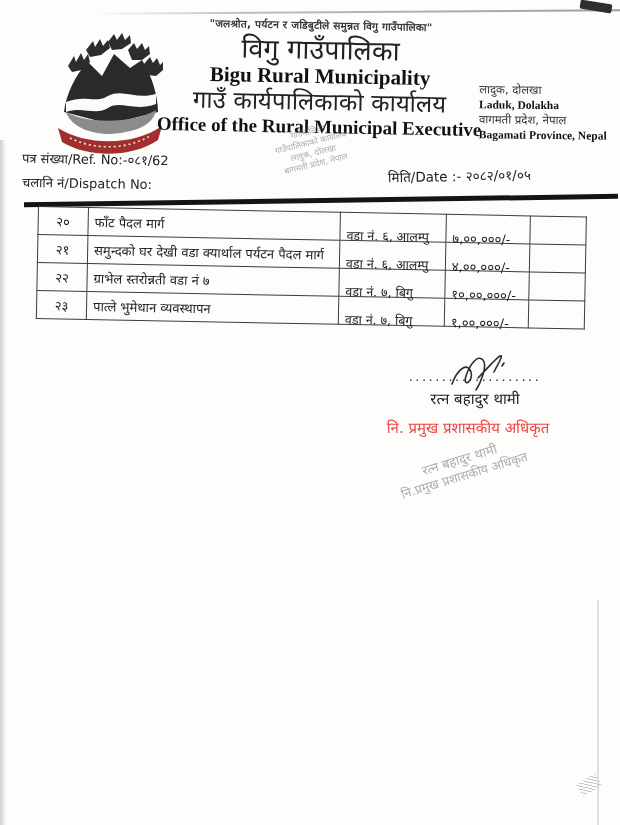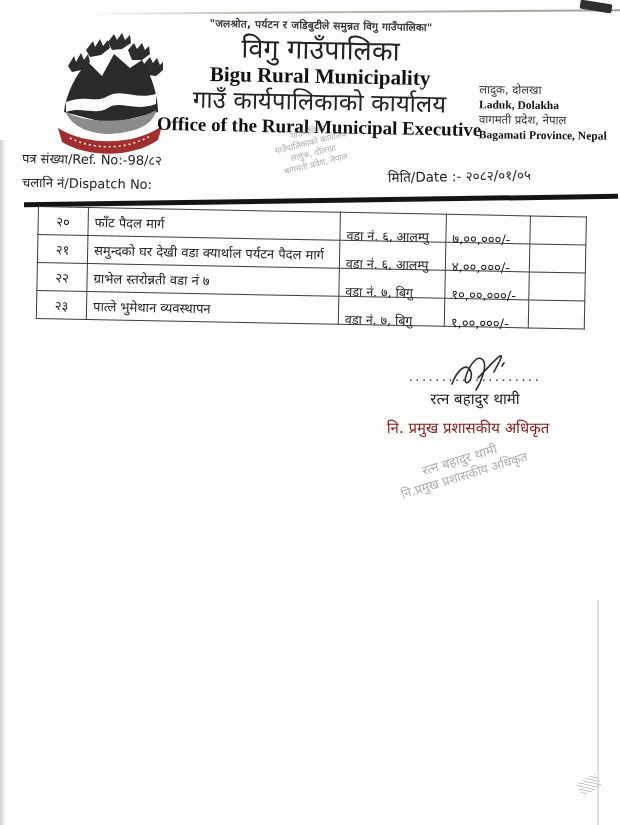--- a/index.html
+++ b/index.html
@@ -52,21 +52,21 @@
   td.ward-cell { width:106px; font-size:12.5px; }
   td.amount-cell { width:84px; }
   td.extra-cell { width:56px; }
   .ward-cell .cell-text, .amount-cell .cell-text { position:relative; top:9px; display:inline-block; }
 
   
   .signature-block { position:absolute; left:370px; top:366px; width:210px; text-align:center; }
   .sig-dots { font-size:13px; letter-spacing:2.5px; color:#2a2a2a; white-space:nowrap; }
   .sig-squiggle { position:absolute; left:78px; top:-16px; }
   .signatory-name { font-size:15px; color:#1d1d1d; margin-top:3px; }
-  .signatory-title { font-size:15px; color:#7f1d1d; margin-top:9px; margin-left:-14px; }
+  .signatory-title { font-size:15px; color:#ef4444; margin-top:9px; margin-left:-14px; }
 
   .signature-stamp { position:absolute; left:362px; top:452px; width:200px; text-align:center;
     transform:rotate(-17deg); color:rgba(105,105,105,.55); line-height:16px; pointer-events:none; }
   .signature-stamp .l1 { font-size:13px; }
   .signature-stamp .l2 { font-size:12.5px; }
 </style>
 </head>
 <body>
 
 <div class="page">
@@ -115,21 +115,21 @@
     <div class="en">Bagamati Province, Nepal</div>
   </div>
 
   <div class="header-stamp">
     <div>गाउँपालिका</div>
     <div>गाउँपालिकाको कार्यालय</div>
     <div>लादुक, दोलखा</div>
     <div>बागमती प्रदेश, नेपाल</div>
   </div>
 
-  <div class="ref-line"><span>पत्र संख्या/Ref. No:-</span><span>98/८२</span></div>
+  <div class="ref-line"><span>पत्र संख्या/Ref. No:-</span><span>०८१/62</span></div>
   <div class="dispatch-line"><span>चलानि नं/Dispatch No:</span></div>
   <div class="date-line"><span>मिति/Date :-</span> <span>२०८२/०१/०५</span></div>
 
   <div class="thick-rule"></div>
 
   <table class="projects-table">
     <tbody>
         <tr>
           <td class="sn-cell"><span class="cell-text">२०</span></td>
           <td class="description-cell"><span class="cell-text">फाँट पैदल मार्ग</span></td>

